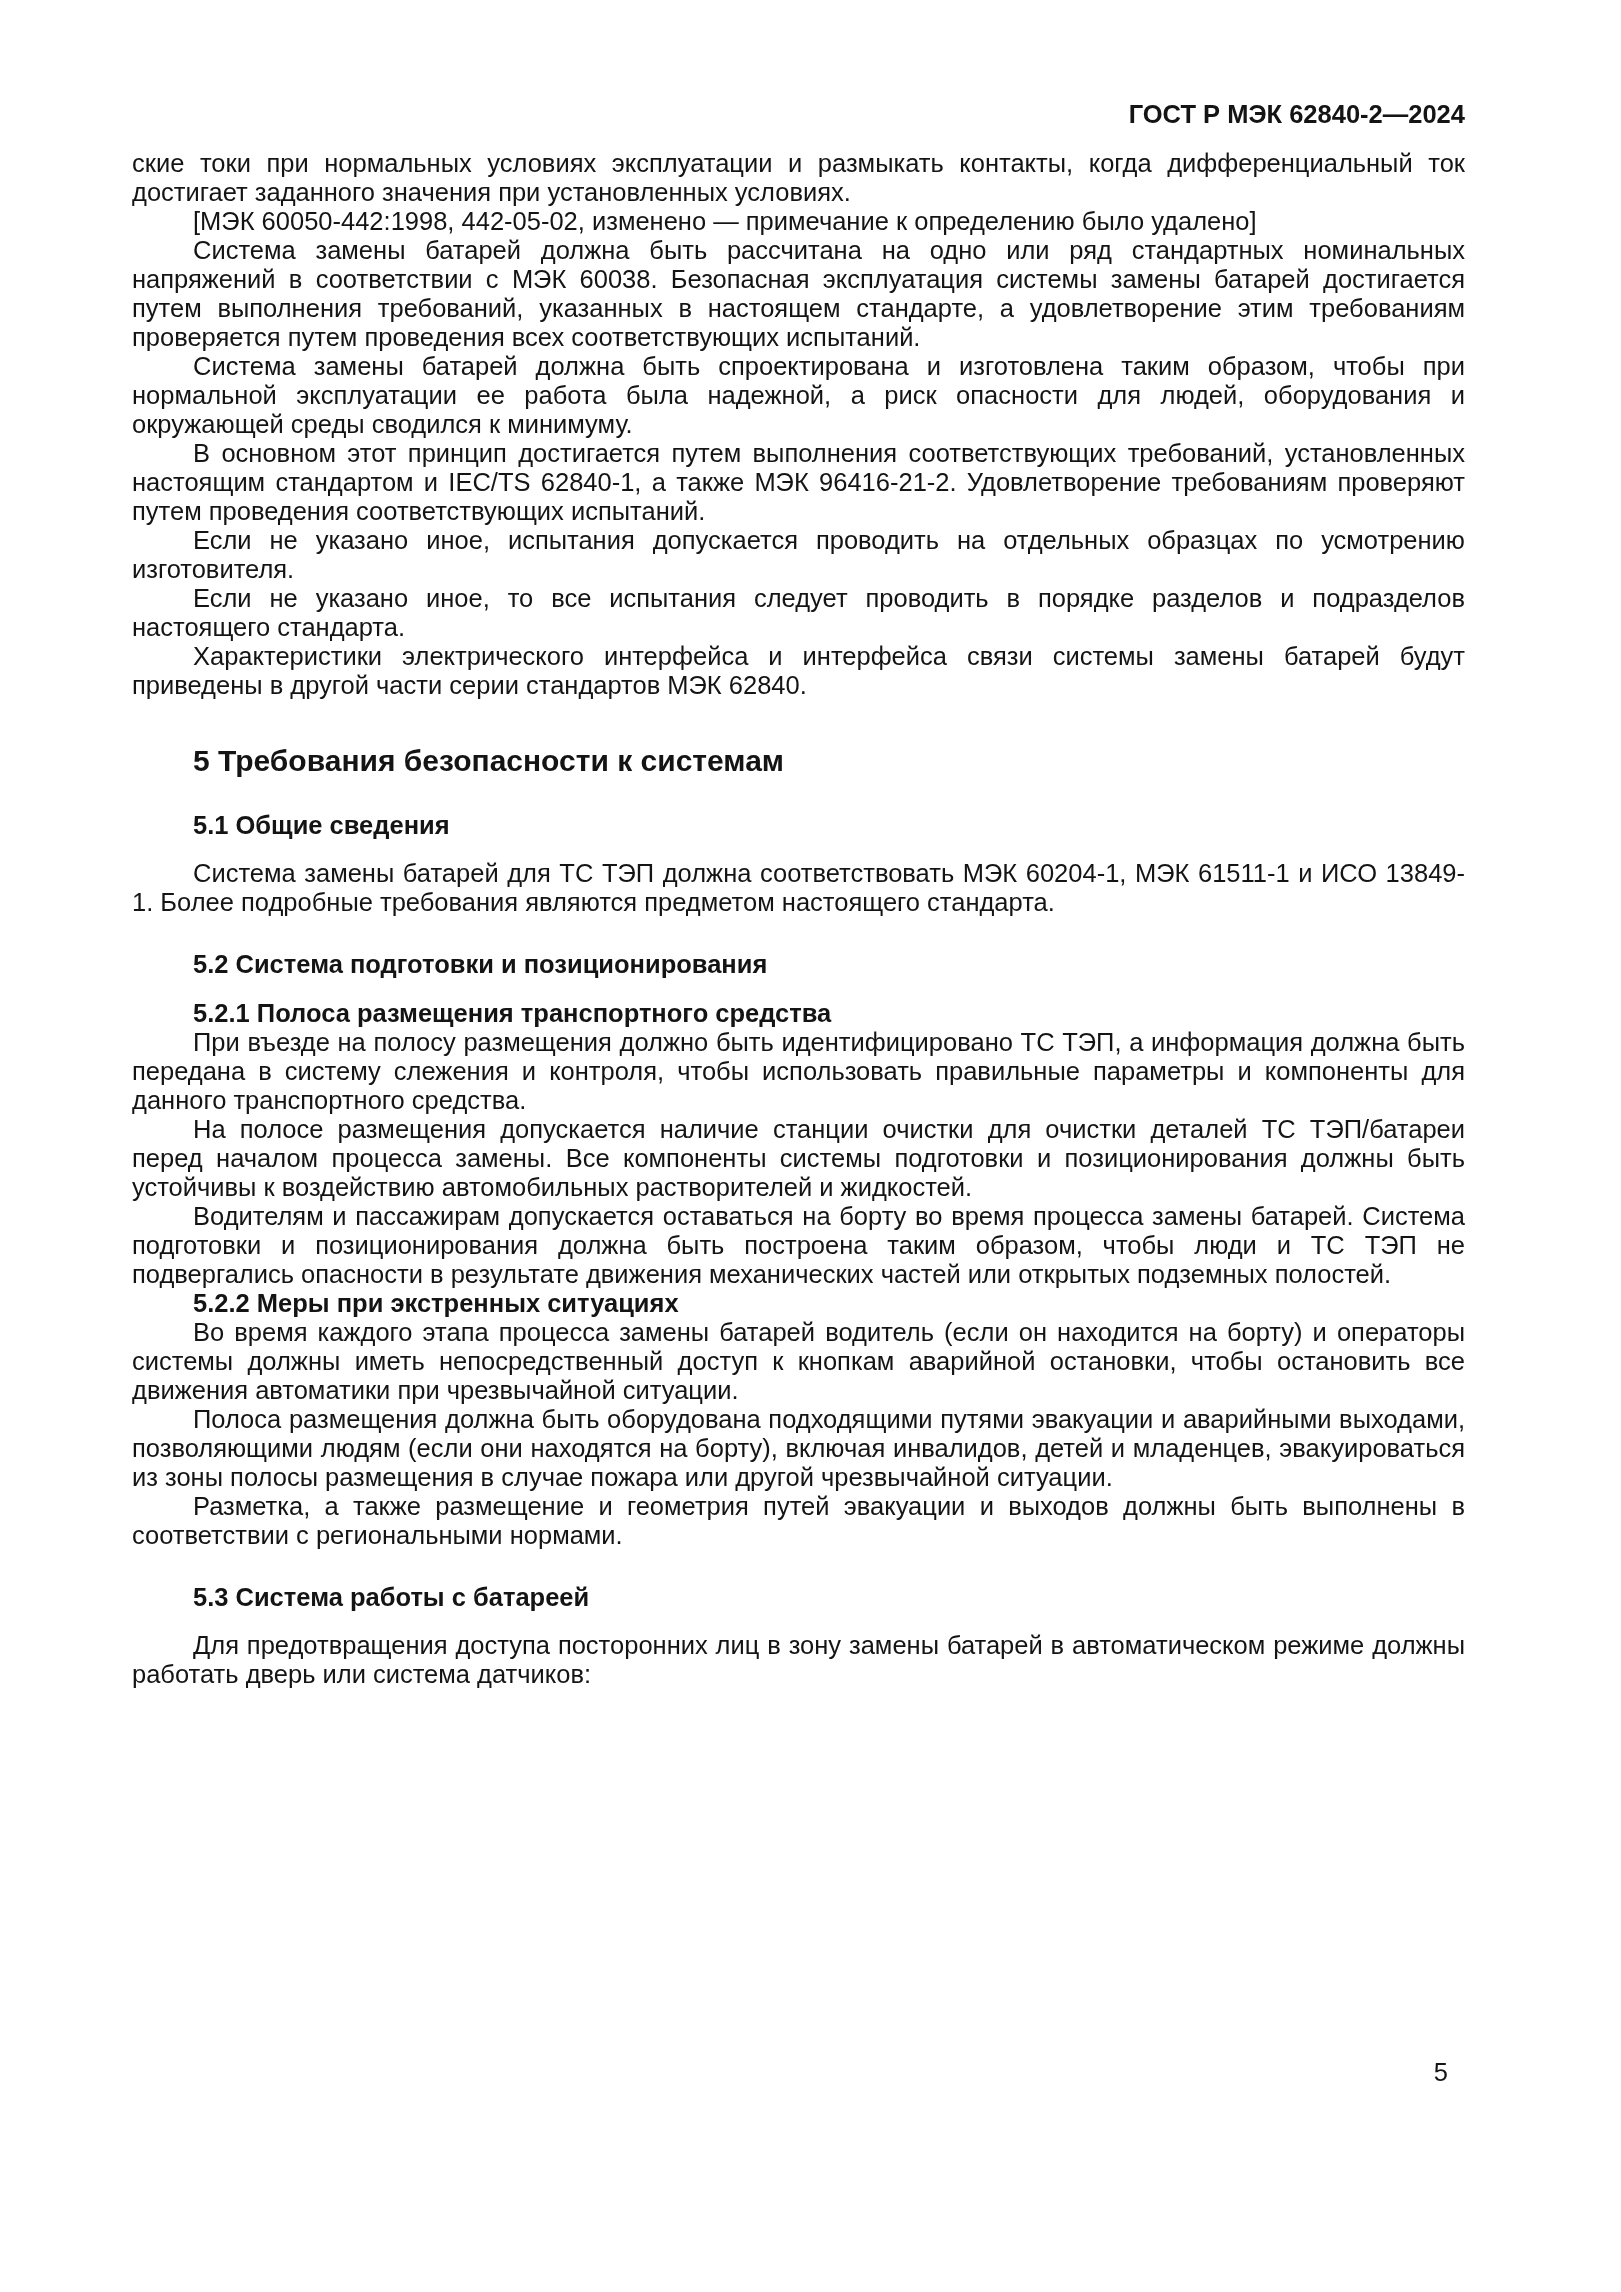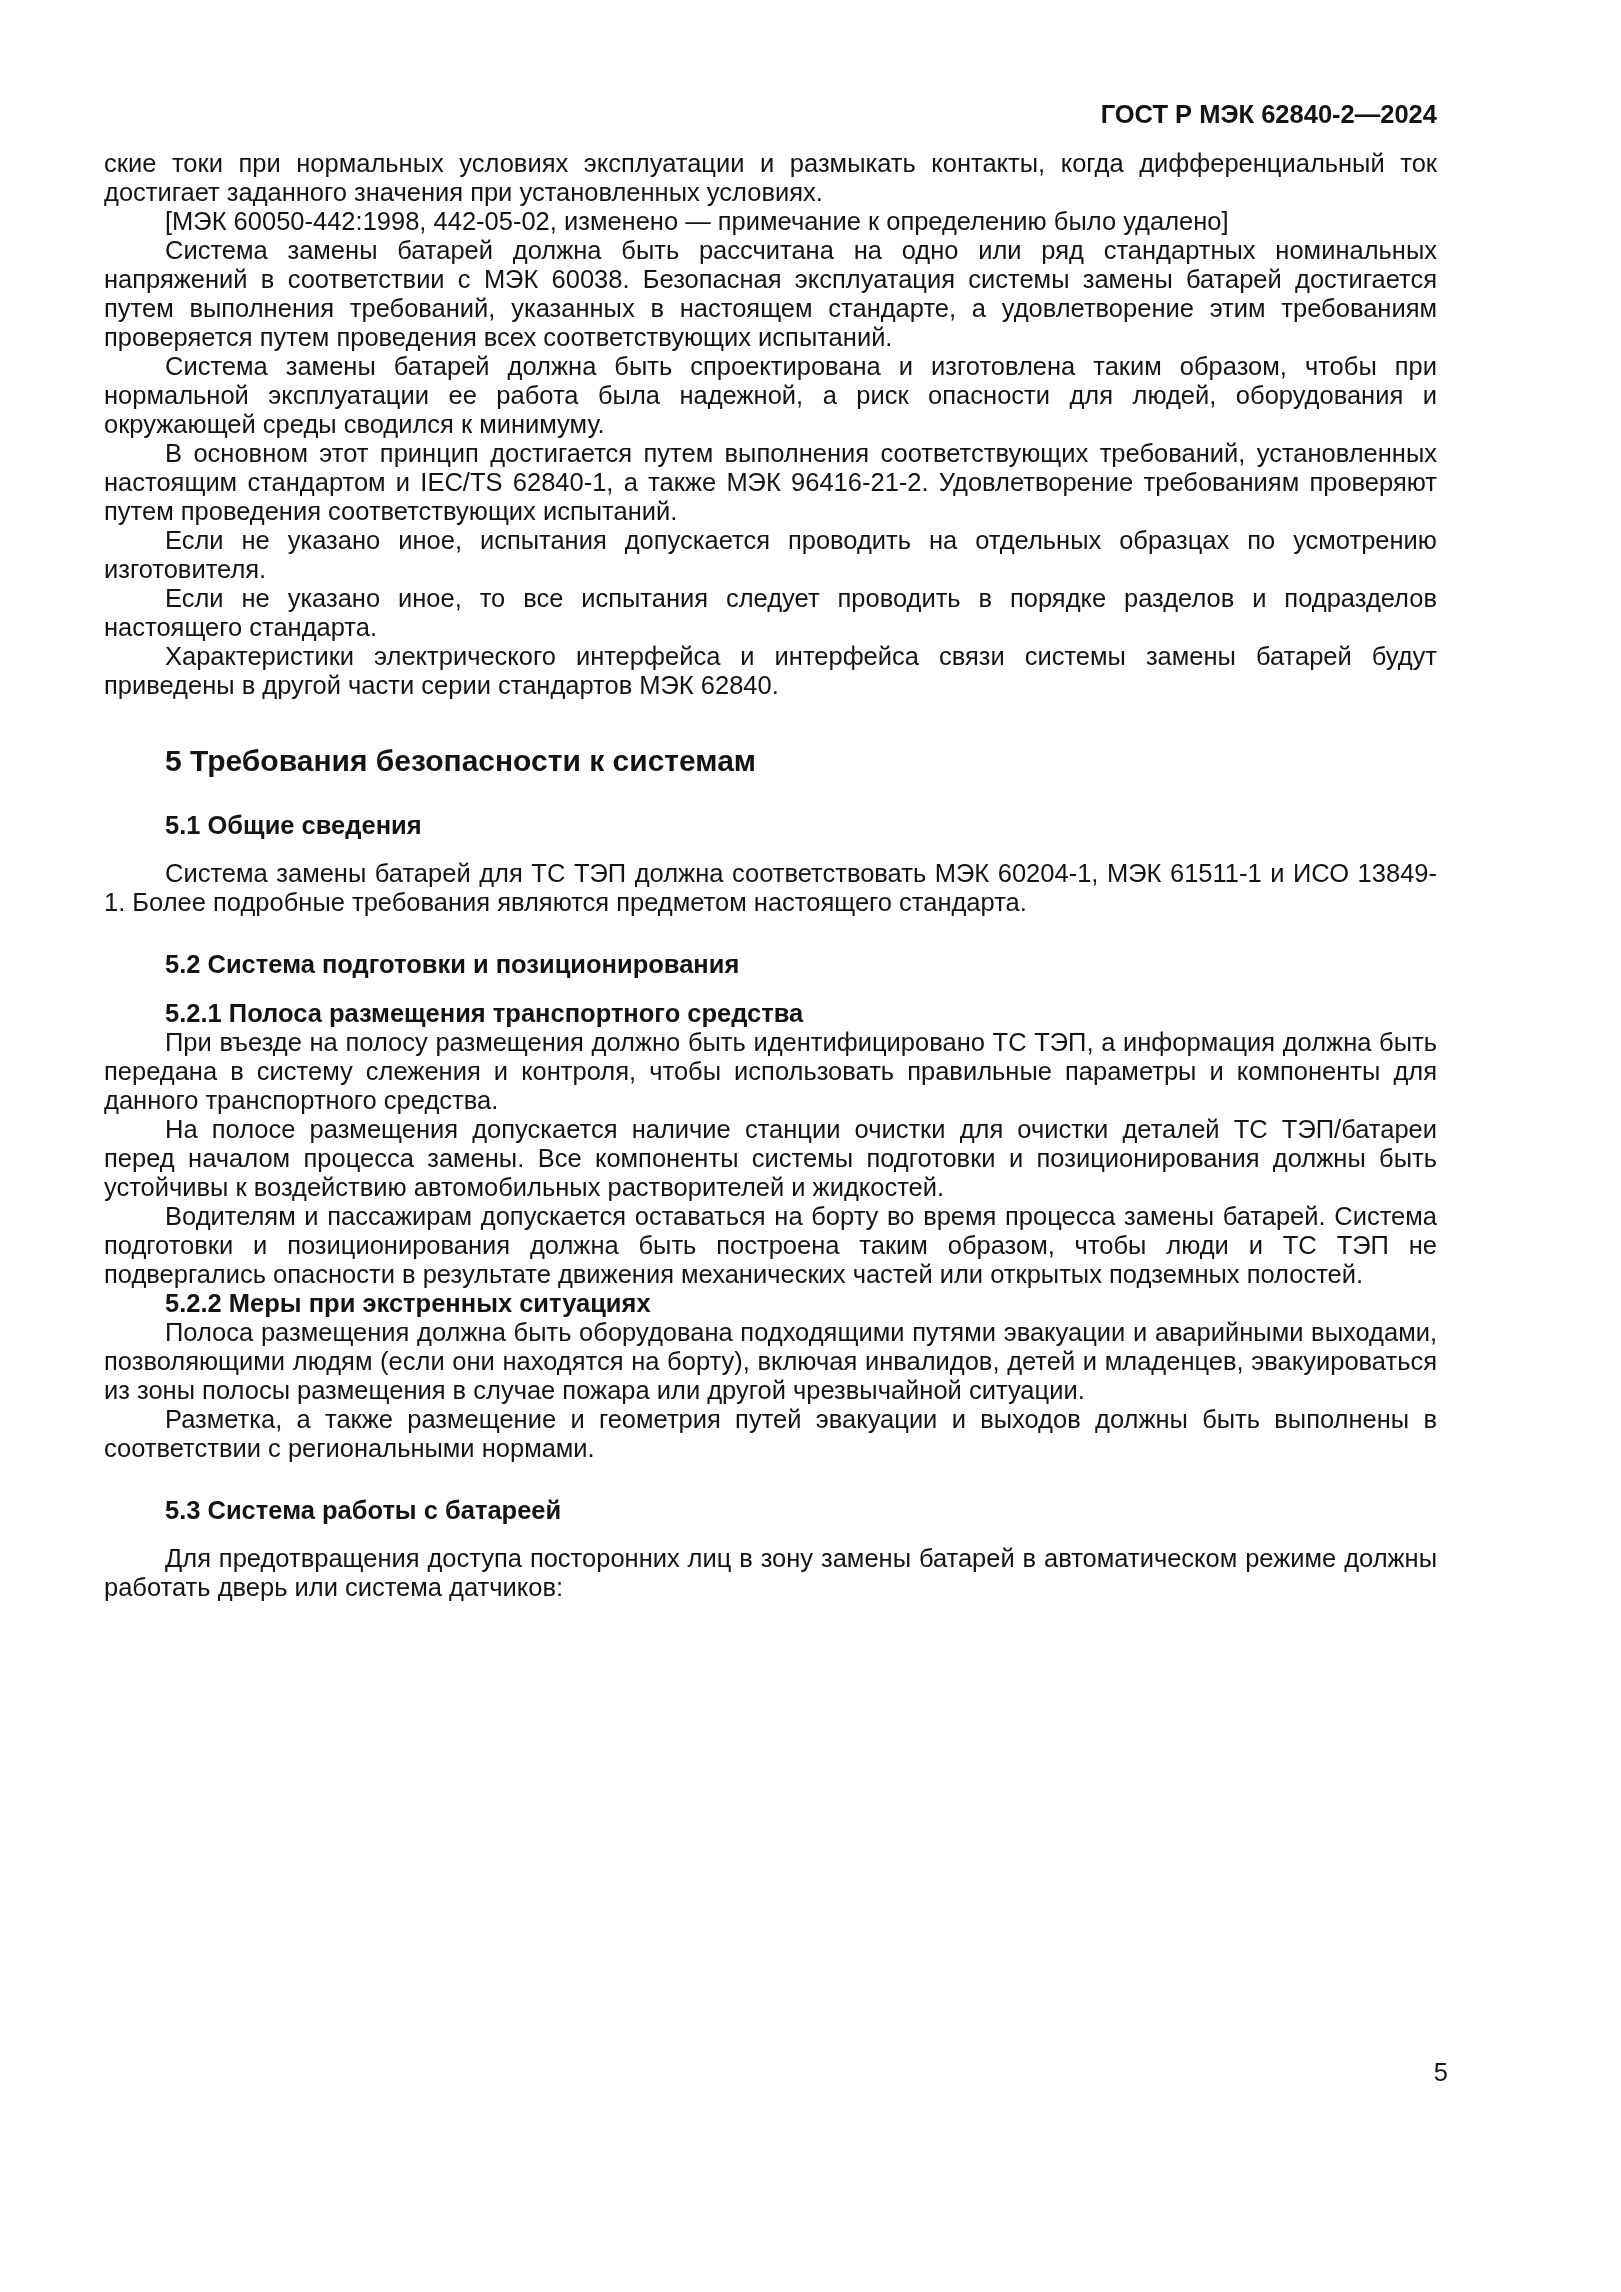--- a/index.html
+++ b/index.html
@@ -13,21 +13,21 @@
     width: 1621px;
     height: 2293px;
     margin: 0 auto;
     background: #ffffff;
     font-family: "Liberation Sans", sans-serif;
     color: #141414;
     overflow: hidden;
   }
   .content {
     position: absolute;
-    left: 104px;
+    left: 132px;
     top: 100px;
     width: 1333px;
     font-size: 25.5px;
     line-height: 29px;
     text-align: justify;
   }
   .doc-header {
     text-align: right;
     font-weight: bold;
     font-size: 25.5px;
@@ -98,20 +98,21 @@
     <div class="h2">5.1 Общие сведения</div>
     <p class="p">Система замены батарей для ТС ТЭП должна соответствовать МЭК 60204-1, МЭК 61511-1 и ИСО 13849-1. Более подробные требования являются предметом настоящего стандарта.</p>
 
     <div class="h2">5.2 Система подготовки и позиционирования</div>
     <div class="h3">5.2.1 Полоса размещения транспортного средства</div>
     <p class="p">При въезде на полосу размещения должно быть идентифицировано ТС ТЭП, а информация должна быть передана в систему слежения и контроля, чтобы использовать правильные параметры и компоненты для данного транспортного средства.</p>
     <p class="p">На полосе размещения допускается наличие станции очистки для очистки деталей ТС ТЭП/батареи перед началом процесса замены. Все компоненты системы подготовки и позиционирования должны быть устойчивы к воздействию автомобильных растворителей и жидкостей.</p>
     <p class="p">Водителям и пассажирам допускается оставаться на борту во время процесса замены батарей. Система подготовки и позиционирования должна быть построена таким образом, чтобы люди и ТС ТЭП не подвергались опасности в результате движения механических частей или открытых подземных полостей.</p>
 
     <div class="h3 flush">5.2.2 Меры при экстренных ситуациях</div>
+    <p class="p">Во время каждого этапа процесса замены батарей водитель (если он находится на борту) и операторы системы должны иметь непосредственный доступ к кнопкам аварийной остановки, чтобы остановить все движения автоматики при чрезвычайной ситуации.</p>
     <p class="p">Полоса размещения должна быть оборудована подходящими путями эвакуации и аварийными выходами, позволяющими людям (если они находятся на борту), включая инвалидов, детей и младенцев, эвакуироваться из зоны полосы размещения в случае пожара или другой чрезвычайной ситуации.</p>
     <p class="p">Разметка, а также размещение и геометрия путей эвакуации и выходов должны быть выполнены в соответствии с региональными нормами.</p>
 
     <div class="h2">5.3 Система работы с батареей</div>
     <p class="p">Для предотвращения доступа посторонних лиц в зону замены батарей в автоматическом режиме должны работать дверь или система датчиков:</p>
 
   </div>
 
   <div class="page-number">5</div>
 </div>

